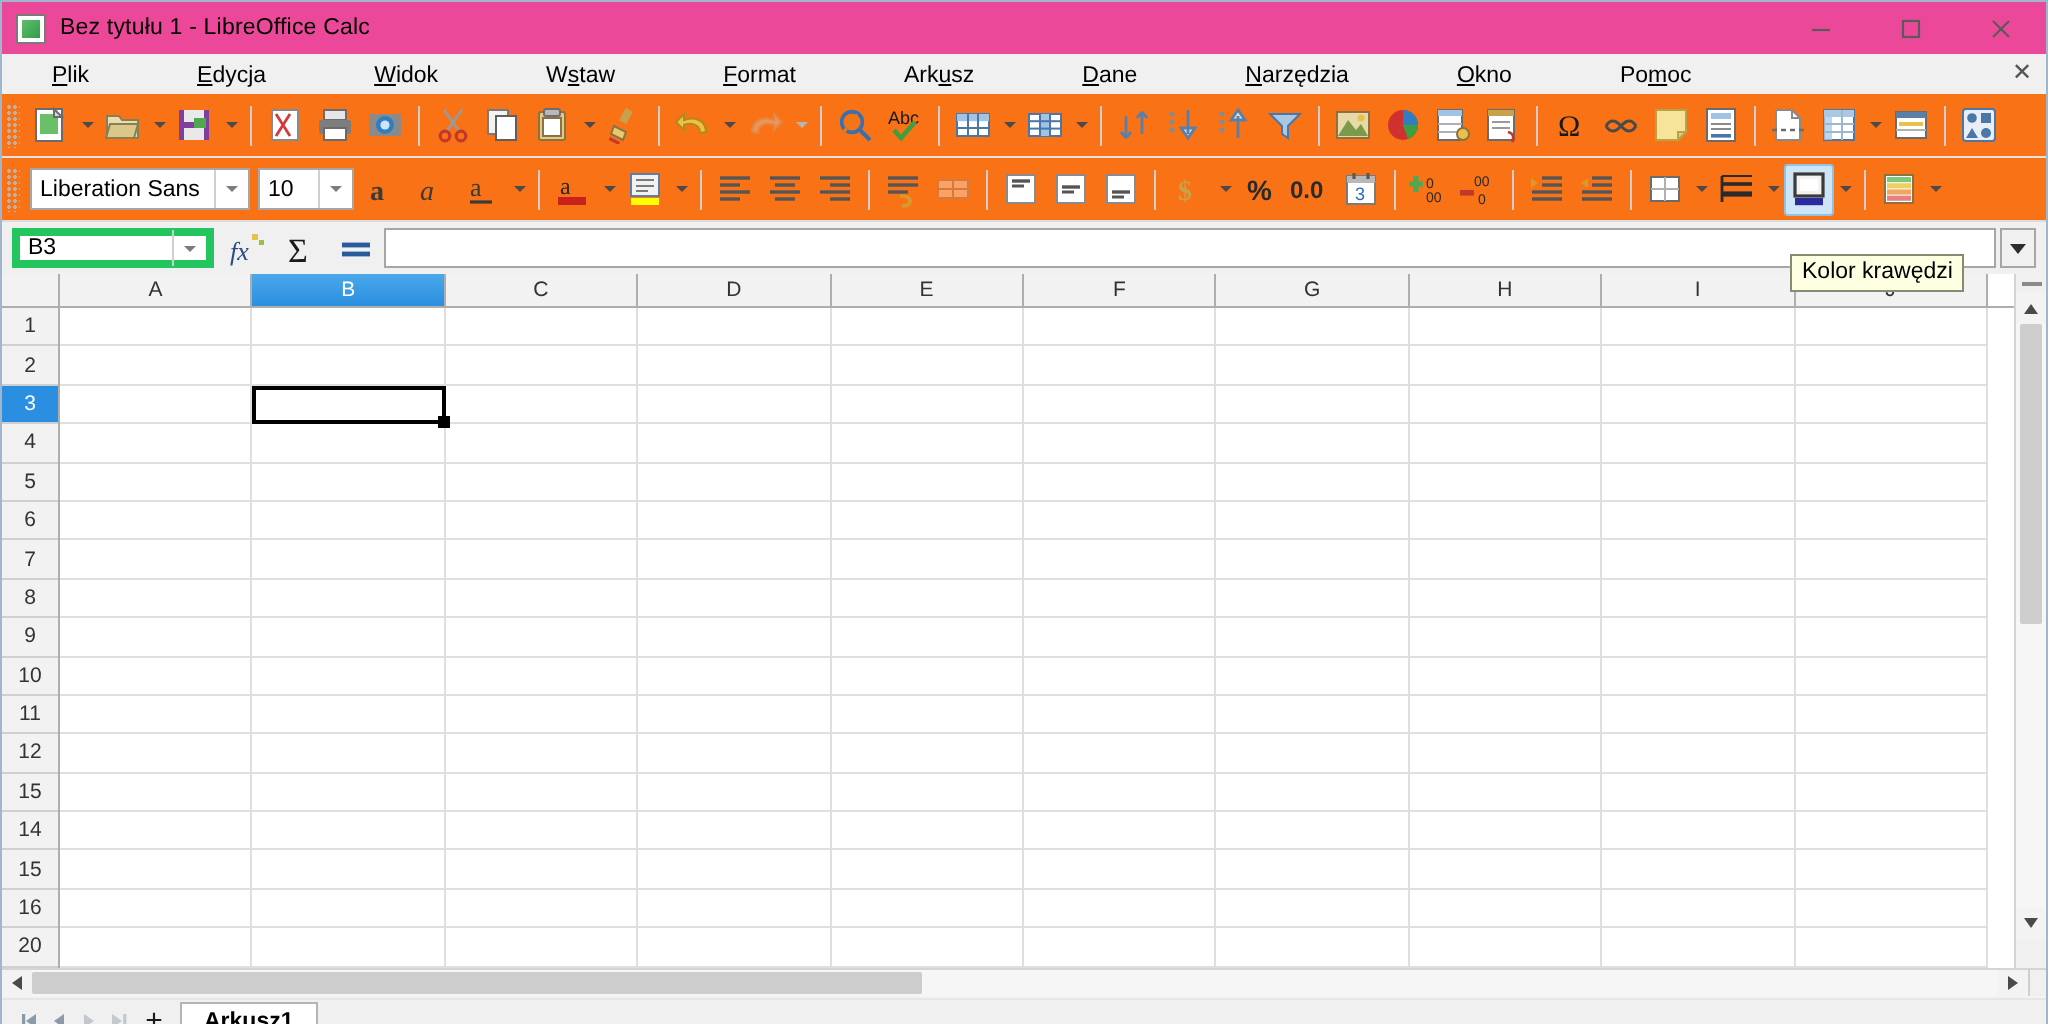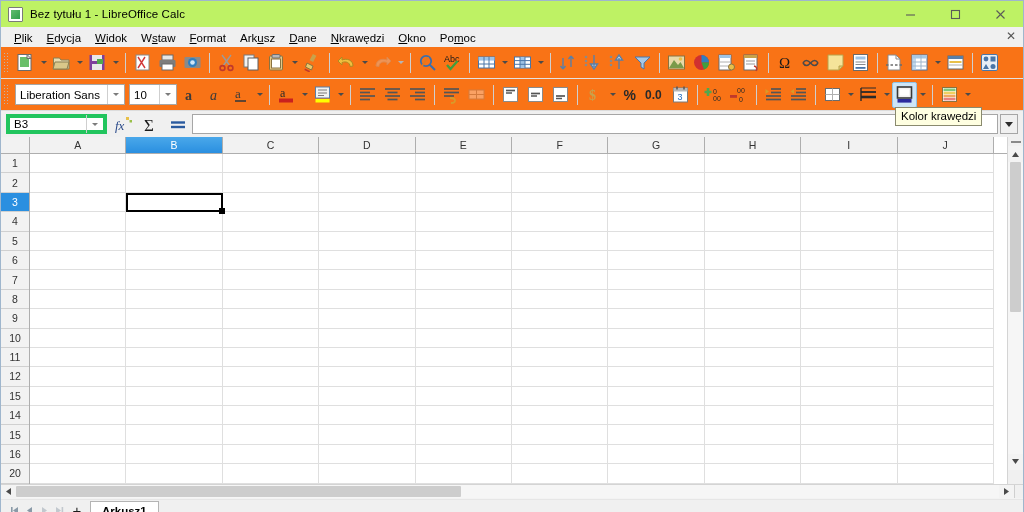--- a/index.html
+++ b/index.html
@@ -13,21 +13,21 @@
     width: 1024px; height: 512px;
     position: relative;
     border: 1px solid #9fb6cd;
     background: #f0f0f0;
     display: flex; flex-direction: column;
   }
 
   
   .titlebar {
     height: 26px; min-height: 26px;
-    background: #bef264;
+    background: #ec4899;
     display: flex; align-items: center;
     position: relative;
   }
   .title-left { display: flex; align-items: center; padding-left: 7px; gap: 7px; }
   .app-icon {
     width: 15px; height: 15px;
     background: #ffffff;
     border: 1px solid #7a7a7a;
     border-radius: 1px;
     position: relative;
@@ -44,22 +44,23 @@
     width: 45px; height: 26px;
     display: flex; align-items: center; justify-content: center;
   }
   .win-btn svg { display: block; }
 
   
   .menubar {
     height: 20px; min-height: 20px;
     background: #f0f0f0;
     display: flex; align-items: center;
-    padding-left: 6px;
+    padding-left: 18px;
     position: relative;
+    gap: 40px;
   }
   .menu-item {
     font-size: 11.5px; color: #000;
     padding: 2px 7px 1px 7px;
     white-space: nowrap;
   }
   .menu-item u { text-decoration: underline; }
   .menubar-close {
     position: absolute; right: 7px; top: 3px;
     font-size: 12px; color: #555; line-height: 12px;
@@ -173,21 +174,21 @@
   }
   .fb-expand i {
     border-left: 4px solid transparent;
     border-right: 4px solid transparent;
     border-top: 5px solid #2c2c2c;
   }
 
   
   .tooltip {
     position: absolute;
-    left: 894px; top: 106px;
+    left: 894px; top: 126px;
     background: #ffffe1;
     border: 1px solid #8a8a6e;
     font-size: 11.5px; color: #000;
     padding: 2px 5px 3px 5px;
     white-space: nowrap;
     z-index: 40;
   }
 
   
   .sheetwrap { flex: 1; display: flex; flex-direction: column; position: relative; background:#fff; }
@@ -338,21 +339,21 @@
   </div>
 
   <div class="menubar">
     <div class="menu-item"><u>P</u><span>lik</span></div>
     <div class="menu-item"><u>E</u><span>dycja</span></div>
     <div class="menu-item"><u>W</u><span>idok</span></div>
     <div class="menu-item">W<u>s</u><span>taw</span></div>
     <div class="menu-item"><u>F</u><span>ormat</span></div>
     <div class="menu-item">Ark<u>u</u><span>sz</span></div>
     <div class="menu-item"><u>D</u><span>ane</span></div>
-    <div class="menu-item"><u>N</u><span>krawędzi</span></div>
+    <div class="menu-item"><u>N</u><span>arzędzia</span></div>
     <div class="menu-item"><u>O</u><span>kno</span></div>
     <div class="menu-item">Po<u>m</u><span>oc</span></div>
     <div class="menubar-close">✕</div>
   </div>
 
   <div class="toolbar">
     <div class="grip"></div>
 
     <div class="tb-btn">
       <svg width="19" height="19">

